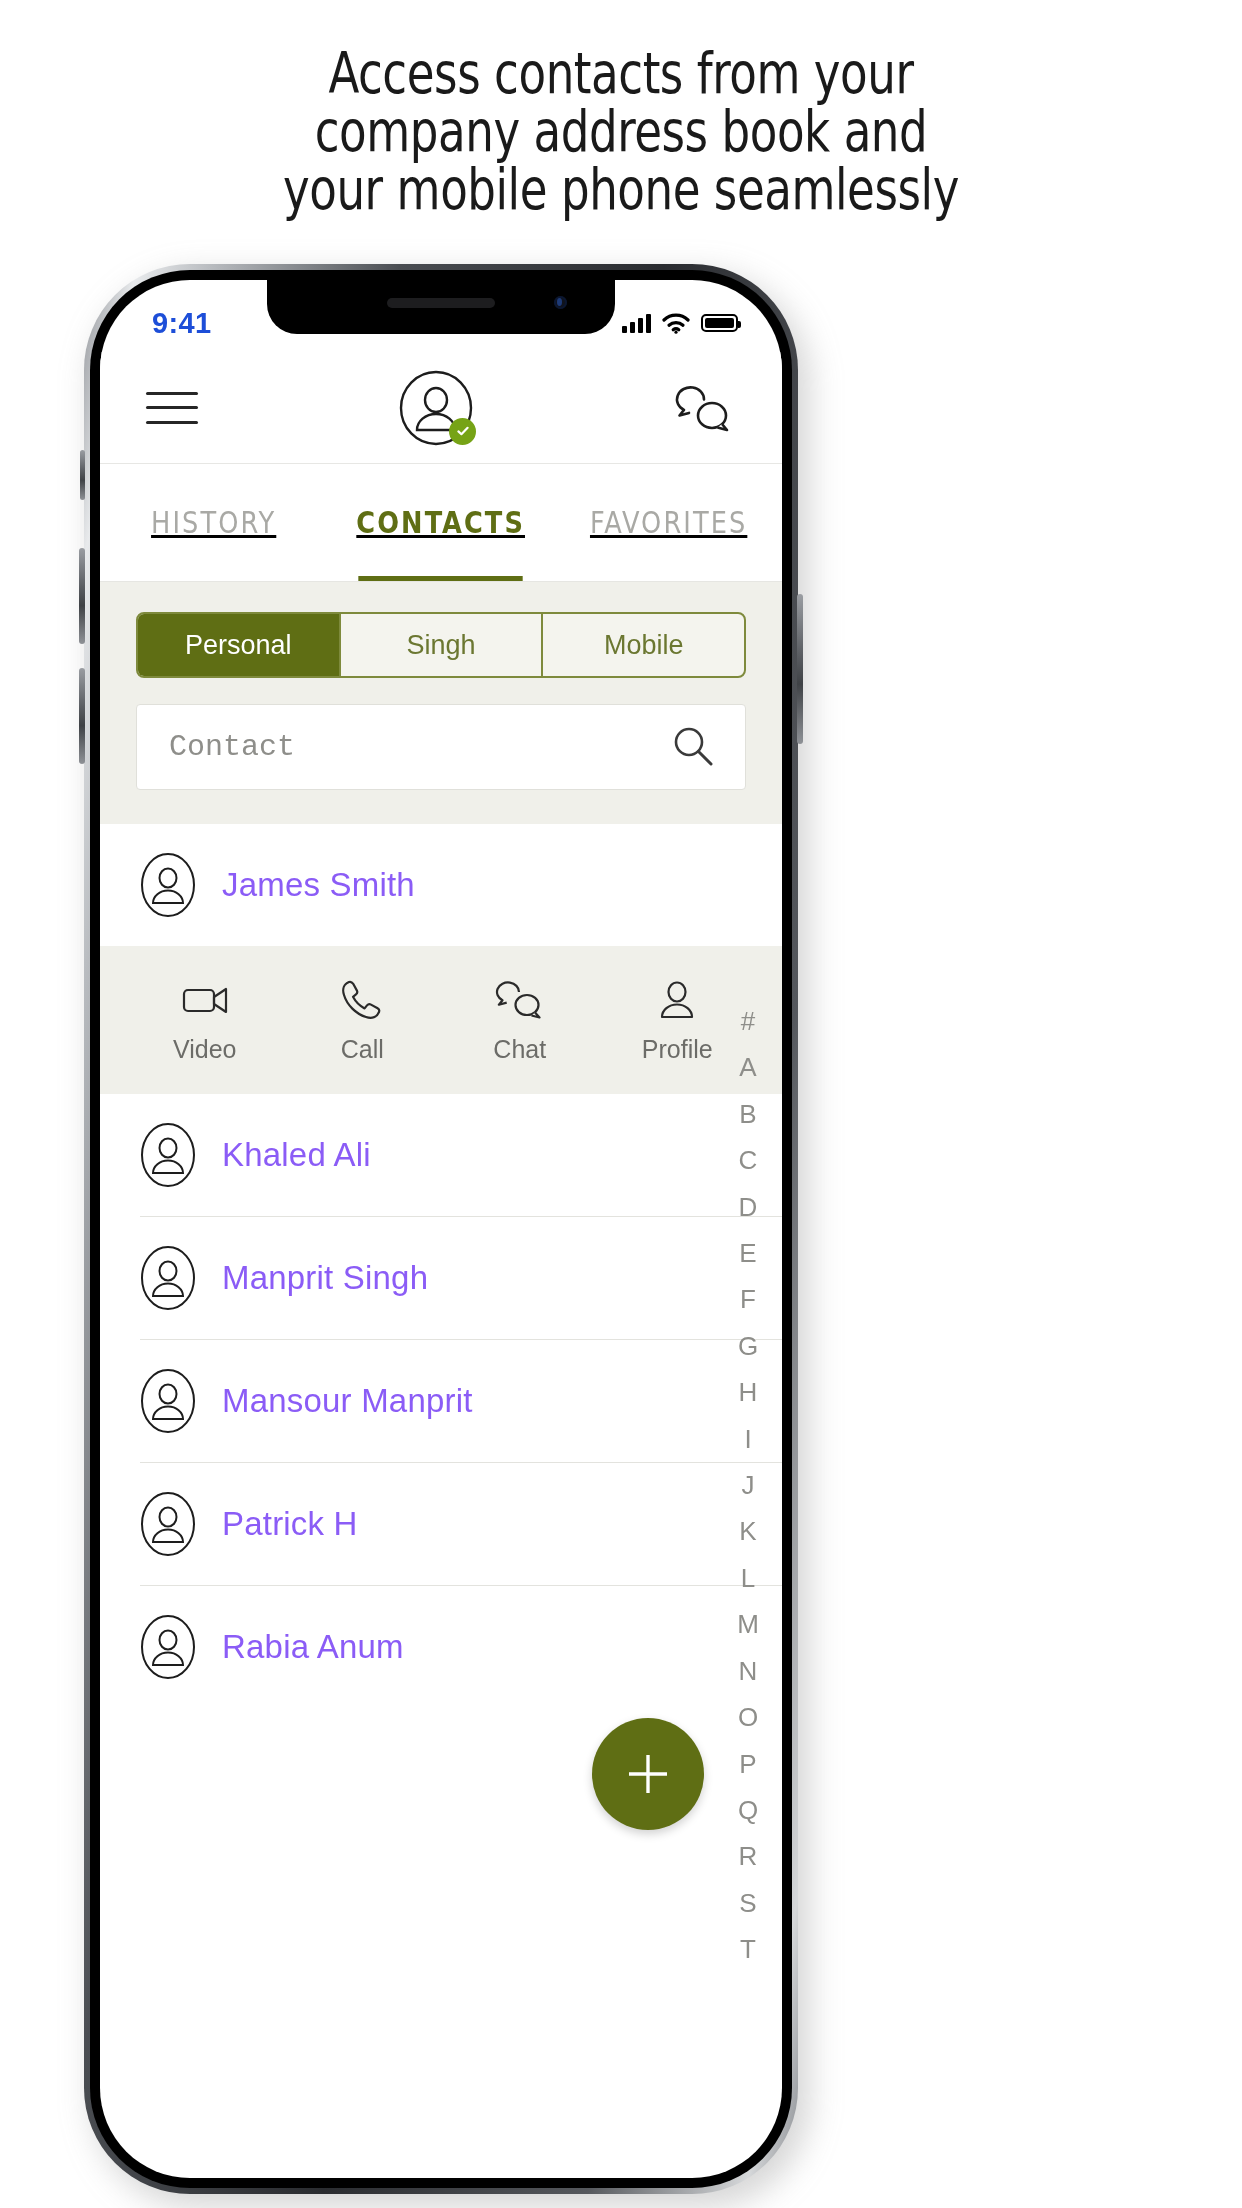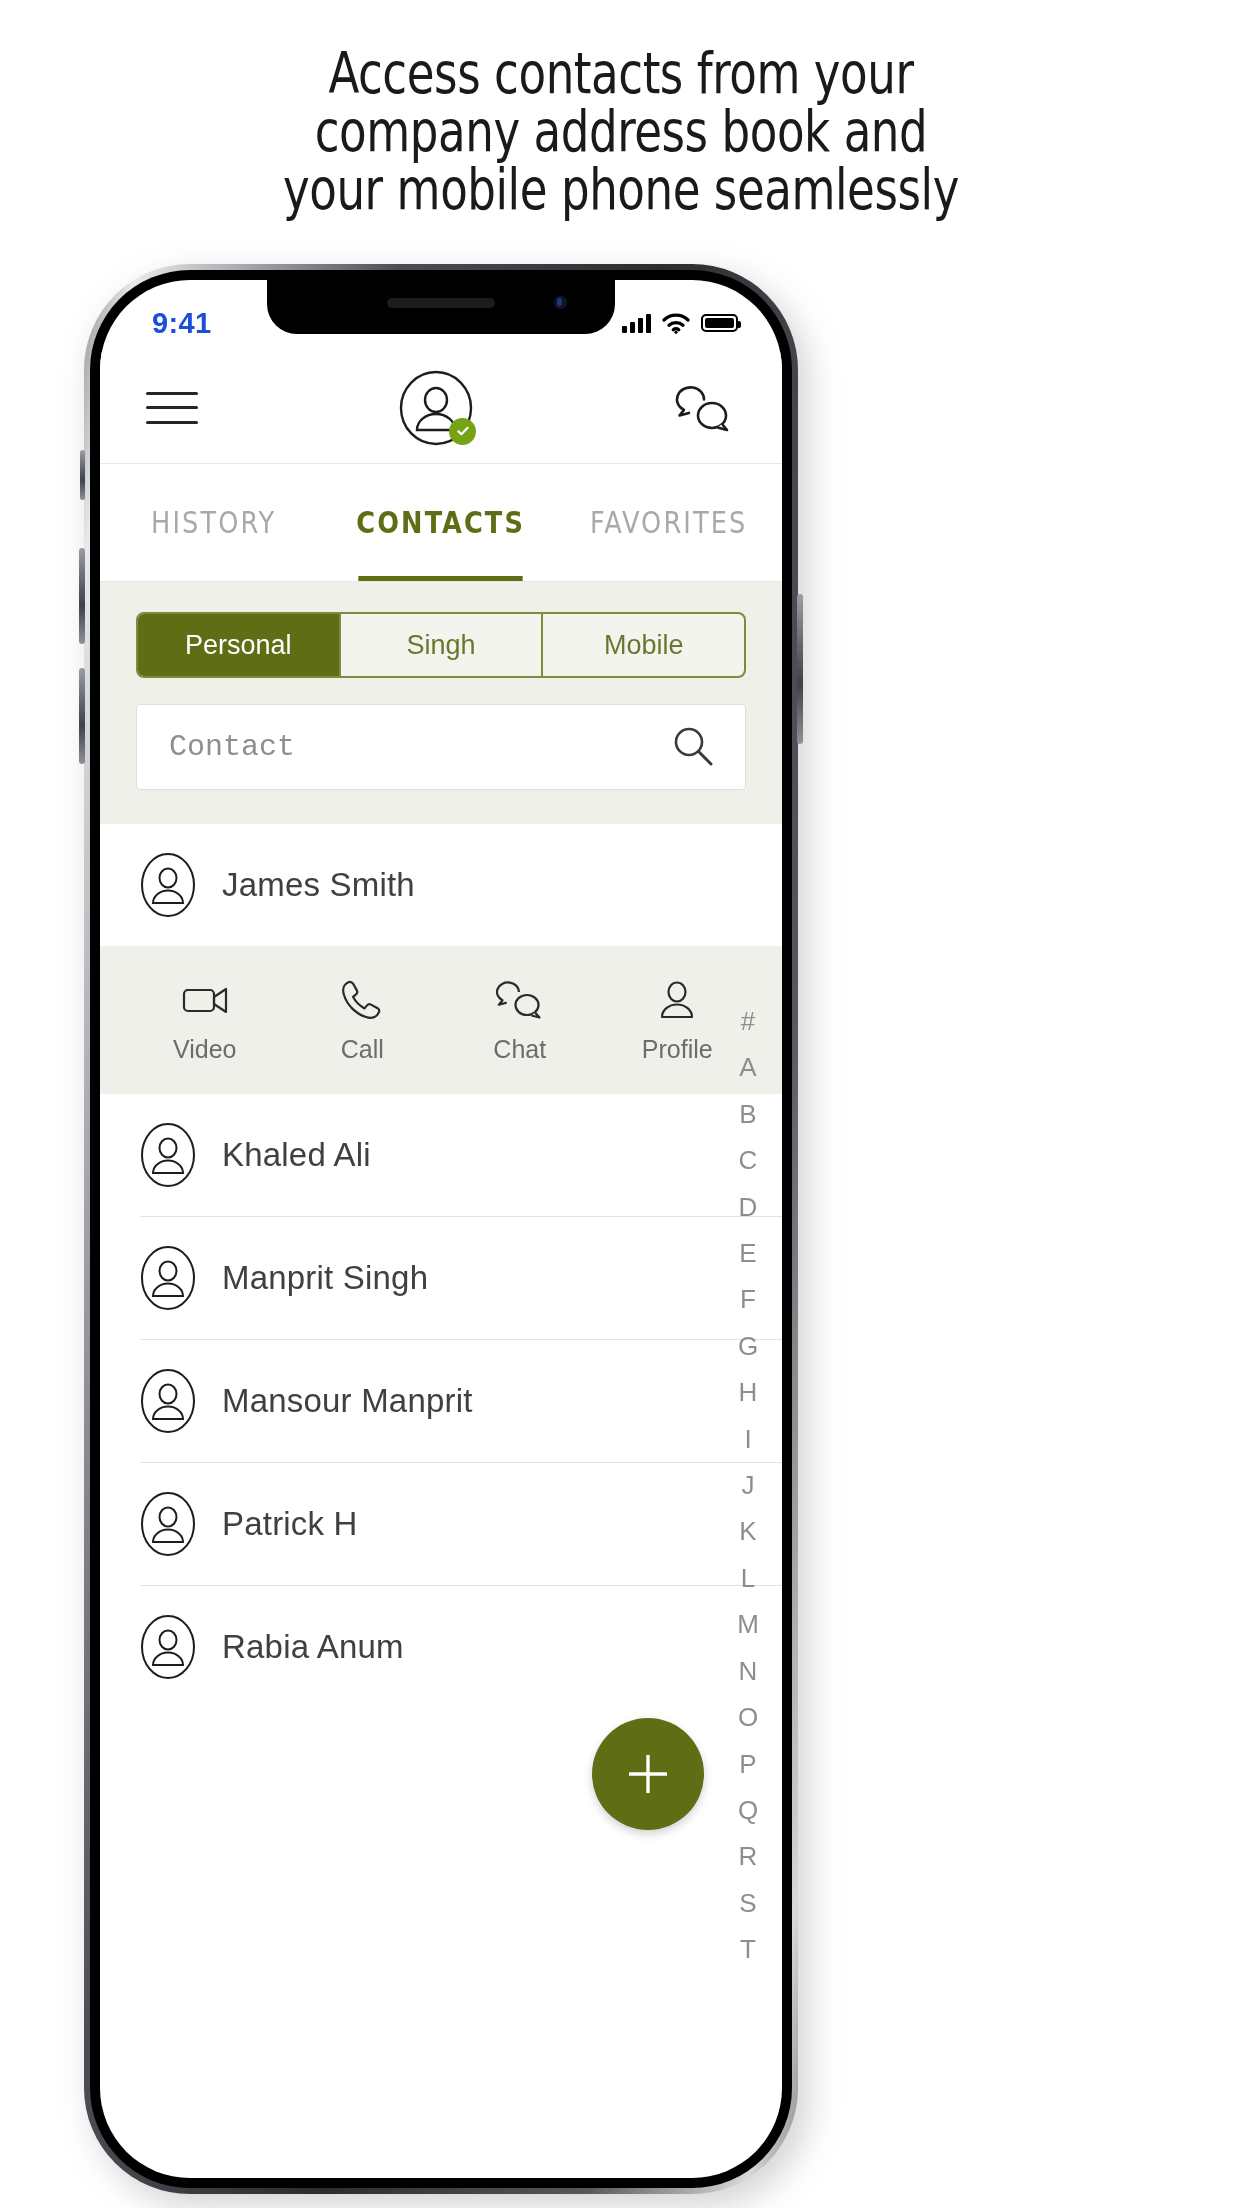--- a/index.html
+++ b/index.html
@@ -150,20 +150,21 @@
     background: var(--accent-green,#76a316);
     display:flex; align-items:center; justify-content:center;
   }
   .avatar-badge .check svg { width: 16px; height: 16px; }
   .chat-head { width: 62px; height: 52px; cursor: pointer; }
 
   
   .tabs {
     display: flex; height: 118px; background: #fff;
     border-bottom: 1px solid #e6e6e2;
+    text-decoration: underline;
   }
   .tab {
     flex: 1; display: flex; align-items: center; justify-content: center;
     font-family: "DejaVu Sans Condensed", "Liberation Sans Narrow", "Liberation Sans", sans-serif;
     font-size: 30px; letter-spacing: 2.2px;
     color: #a9a9a5; position: relative; cursor: pointer;
     transform: scaleX(0.95);
   }
   .tab.active { color: #5f6e14; font-weight: 700; }
   .tab.active::after {
@@ -200,21 +201,21 @@
   .searchbox input::placeholder { color: #8e8e8a; }
   .search-icon { width: 48px; height: 48px; flex: none; cursor: pointer; }
 
   
   .list-area { position: relative; background: #fff; }
   .contact-row {
     display: flex; align-items: center; height: 122px;
     padding-left: 40px; background: #fff; cursor: pointer;
   }
   .contact-row .cav { width: 56px; height: 66px; flex: none; margin-right: 26px; }
-  .contact-row .cname { font-size: 33px; color: #404040; letter-spacing: 0.2px; }
+  .contact-row .cname { font-size: 33px; color: #8b5cf6; letter-spacing: 0.2px; }
   .row-sep { height: 1px; background: #e3e3de; margin-left: 40px; margin-right: 0; }
 
   .action-row {
     display: flex; background: #f0f0ea; height: 148px;
     align-items: center; padding: 0 26px;
   }
   .action {
     flex: 1; display: flex; flex-direction: column; align-items: center;
     gap: 12px; cursor: pointer;
   }

